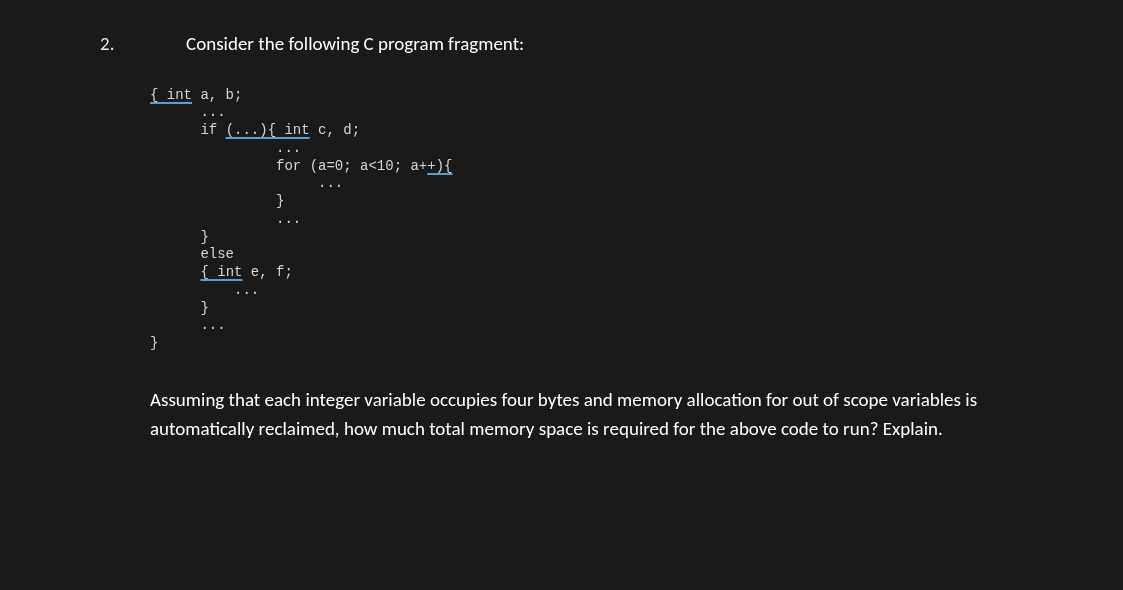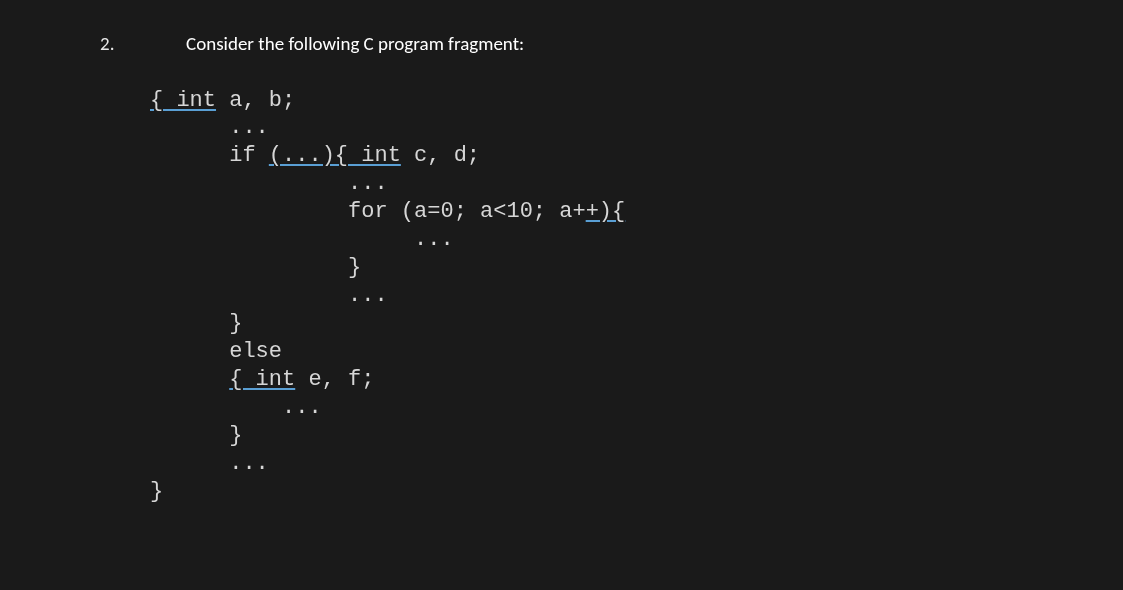--- a/index.html
+++ b/index.html
@@ -28,21 +28,21 @@
     .question-body {
       flex: 1;
     }
     .intro-text {
       margin-bottom: 28px;
       color: #ffffff;
       margin-left: 36px;
     }
     .code-block {
       font-family: 'Courier New', Courier, monospace;
-      font-size: 22px;
+      font-size: 14px;
       line-height: 1.27;
       color: #d6d6d6;
       white-space: pre;
       margin-bottom: 32px;
     }
     .underlined {
       text-decoration: underline;
       text-decoration-color: #5a9fd4;
       text-decoration-thickness: 1.5px;
       text-underline-offset: 3px;
@@ -69,14 +69,15 @@
 <span>               }</span>
 <span>               ...</span>
 <span>      }</span>
 <span>      else</span>
 <span>      </span><span class="underlined">{ int</span><span> e, f;</span>
 <span>          ...</span>
 <span>      }</span>
 <span>      ...</span>
 <span>}</span></div>
 
+    <div class="follow-up">Assuming that each integer variable occupies four bytes and memory allocation for out of scope variables is automatically reclaimed, how much total memory space is required for the above code to run? Explain.</div>
   </div>
 </div>
 
 </body></html>

